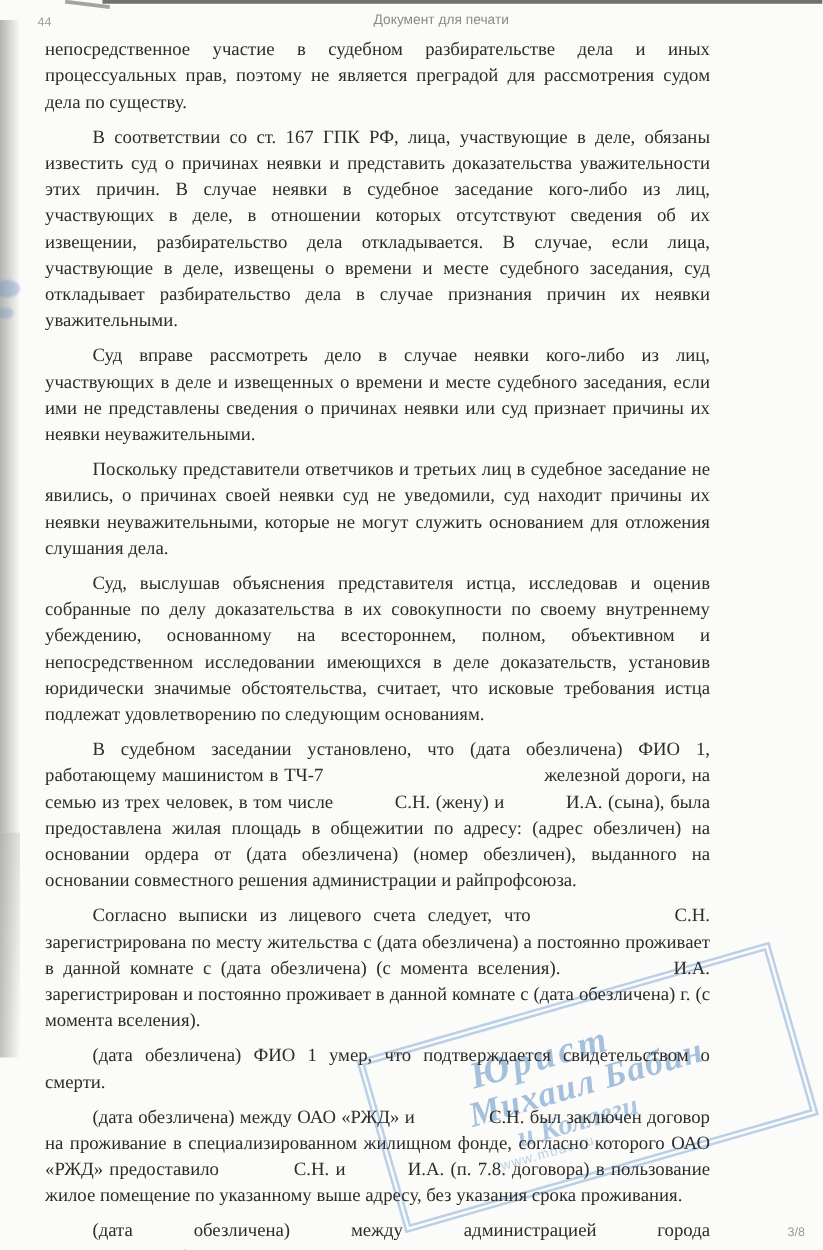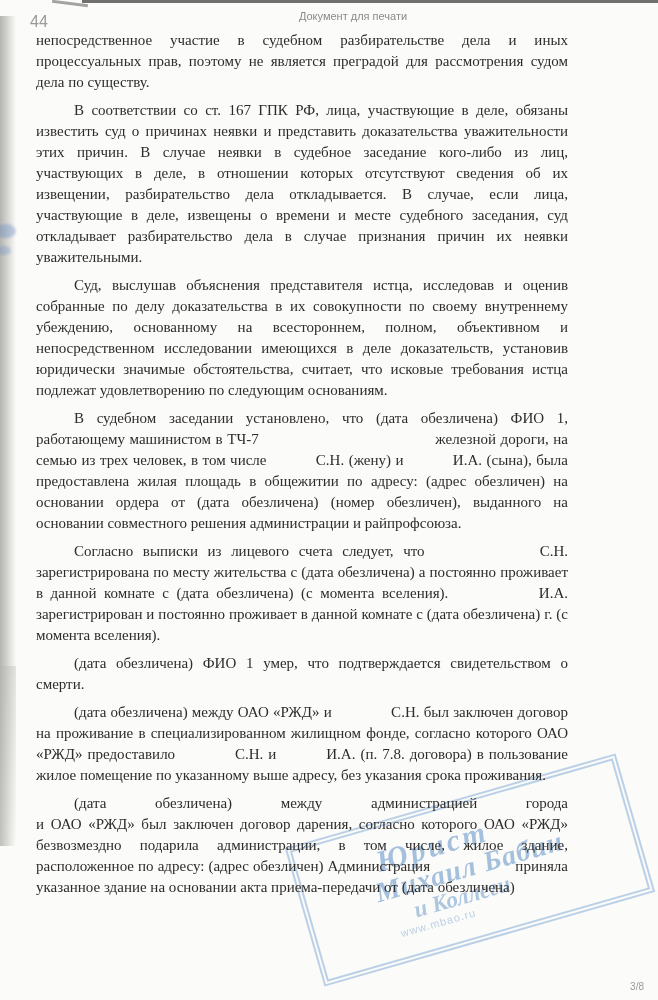--- a/index.html
+++ b/index.html
@@ -16,21 +16,21 @@
     position:absolute;top:10px;left:0;right:0;
     text-align:center;
     font-family:"Liberation Sans","DejaVu Sans",sans-serif;
     font-size:11px;color:#8b8b89;
     z-index:3;
     padding-left:48px;
   }
   .page-num-top{
     position:absolute;top:13px;left:30px;
     font-family:"Liberation Sans","DejaVu Sans",sans-serif;
-    font-size:16px;color:#9a9a98;z-index:3;
+    font-size:10px;color:#9a9a98;z-index:3;
   }
   .page-indicator{
     position:absolute;bottom:8px;right:14px;
     font-family:"Liberation Sans","DejaVu Sans",sans-serif;
     font-size:10px;color:#9a9a98;z-index:3;
   }
   
   .scan-top-edge{
     position:absolute;top:0;left:82px;right:0;height:3px;
     background:#44423f;opacity:.75;z-index:2;
@@ -111,20 +111,22 @@
 <div class="stamp">
   <div class="stamp-line1">Юрист</div>
   <div class="stamp-line2">Михаил Бабин</div>
   <div class="stamp-line3">и Коллеги</div>
   <div class="stamp-url">www.mbao.ru</div>
 </div>
 
 <div class="doc">
   <p class="no-indent">непосредственное участие в судебном разбирательстве дела и иных процессуальных прав, поэтому не является преградой для рассмотрения судом дела по существу.</p>
   <p>В соответствии со ст. 167 ГПК РФ, лица, участвующие в деле, обязаны известить суд о причинах неявки и представить доказательства уважительности этих причин. В случае неявки в судебное заседание кого-либо из лиц, участвующих в деле, в отношении которых отсутствуют сведения об их извещении, разбирательство дела откладывается. В случае, если лица, участвующие в деле, извещены о времени и месте судебного заседания, суд откладывает разбирательство дела в случае признания причин их неявки уважительными.</p>
+  <p>Суд вправе рассмотреть дело в случае неявки кого-либо из лиц, участвующих в деле и извещенных о времени и месте судебного заседания, если ими не представлены сведения о причинах неявки или суд признает причины их неявки неуважительными.</p>
+  <p>Поскольку представители ответчиков и третьих лиц в судебное заседание не явились, о причинах своей неявки суд не уведомили, суд находит причины их неявки неуважительными, которые не могут служить основанием для отложения слушания дела.</p>
   <p>Суд, выслушав объяснения представителя истца, исследовав и оценив собранные по делу доказательства в их совокупности по своему внутреннему убеждению, основанному на всестороннем, полном, объективном и непосредственном исследовании имеющихся в деле доказательств, установив юридически значимые обстоятельства, считает, что исковые требования истца подлежат удовлетворению по следующим основаниям.</p>
   <p>В судебном заседании установлено, что (дата обезличена) ФИО 1, работающему машинистом в ТЧ-7                                      железной дороги, на семью из трех человек, в том числе           С.Н. (жену) и           И.А. (сына), была предоставлена жилая площадь в общежитии по адресу: (адрес обезличен) на основании ордера от (дата обезличена) (номер обезличен), выданного на основании совместного решения администрации и райпрофсоюза.</p>
   <p>Согласно выписки из лицевого счета следует, что            С.Н. зарегистрирована по месту жительства с (дата обезличена) а постоянно проживает в данной комнате с (дата обезличена) (с момента вселения).            И.А. зарегистрирован и постоянно проживает в данной комнате с (дата обезличена) г. (с момента вселения).</p>
   <p>(дата обезличена) ФИО 1 умер, что подтверждается свидетельством о смерти.</p>
   <p>(дата обезличена) между ОАО «РЖД» и              С.Н. был заключен договор на проживание в специализированном жилищном фонде, согласно которого ОАО «РЖД» предоставило            С.Н. и          И.А. (п. 7.8. договора) в пользование жилое помещение по указанному выше адресу, без указания срока проживания.</p>
   <p>(дата обезличена) между администрацией города                                                и ОАО «РЖД» был заключен договор дарения, согласно которого ОАО «РЖД» безвозмездно подарила администрации, в том числе, жилое здание, расположенное по адресу: (адрес обезличен) Администрация                     приняла указанное здание на основании акта приема-передачи от (дата обезличена)</p>
 </div>
 
 <div class="page-indicator">3/8</div>
 

